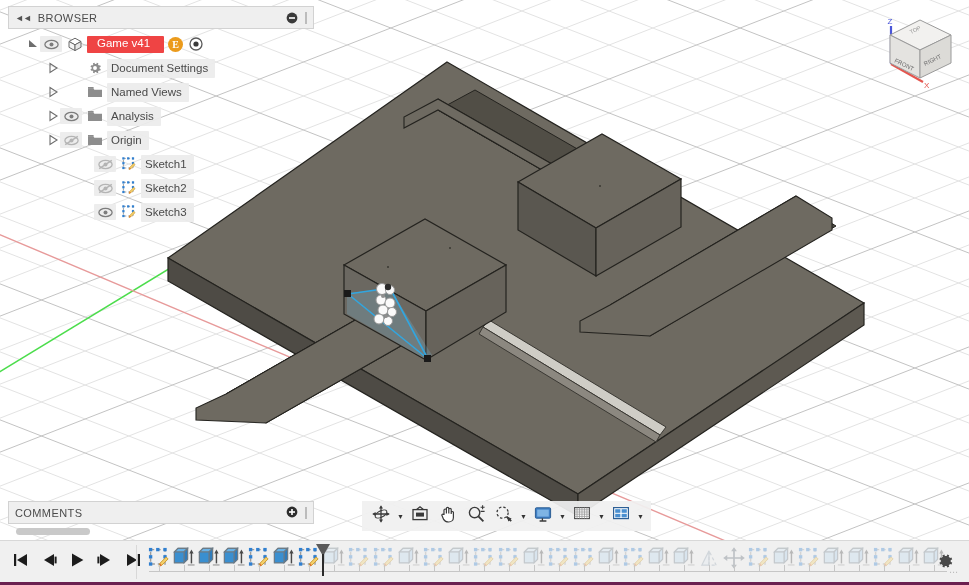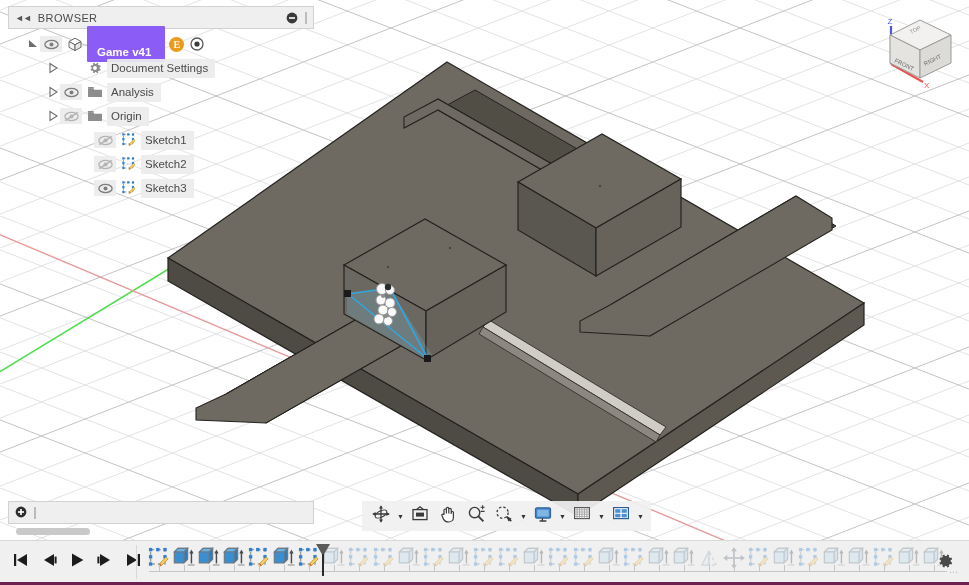--- a/index.html
+++ b/index.html
@@ -41,21 +41,21 @@
     display: flex; align-items: center; height: 24px; white-space: nowrap;
   }
   .twist { width: 14px; height: 14px; flex: 0 0 14px; display:flex; align-items:center; justify-content:center;}
   .eye   { width: 22px; height: 16px; flex: 0 0 22px; display:flex; align-items:center; justify-content:center;
            background: rgba(236,236,236,.92); border-radius:1px; margin-right: 3px;}
   .ficon { width: 19px; height: 16px; flex: 0 0 19px; display:flex; align-items:center; justify-content:center; margin-right:3px;}
   .tlabel {
     background: rgba(236,236,236,.92); padding: 2px 7px 3px 4px; border-radius: 1px;
     color: #4a4a4a; font-size: 11.5px; line-height: 14px;
   }
-  .trow.sel .tlabel { background: #8b5cf6; color: #fff; font-weight: bold; padding: 19px 14px 3px 10px;}
+  .trow.sel .tlabel { background: #ef4444; color: #fff; font-weight: normal; padding: 0 14px 3px 10px;}
   .badge-orange {
     width: 15px; height: 15px; border-radius: 50%; background: #eb9b1c; color: #fff;
     font-size: 10px; font-weight: bold; display:flex; align-items:center; justify-content:center;
     margin-left: 4px; font-family:"Liberation Serif", serif;
   }
   .dot-icon { width:16px;height:16px;margin-left:5px;display:flex;align-items:center;justify-content:center;}
 
   
   .lvl0 { padding-left: 18px; }
   .lvl1 { padding-left: 38px; }
@@ -433,20 +433,35 @@
                 </svg>
               </span>
               <span class="tlabel">Document Settings</span>
             </div>
             <div class="trow lvl1">
               <span class="twist">
                 <svg width="12" height="12" viewBox="0 0 12 12">
                   <polygon points="3,1.5 10,6 3,10.5" fill="none" stroke="#6e6e6e" stroke-width="1.1"></polygon>
                 </svg>
               </span>
+              <span class="eye" style="background: transparent;"></span>
+              <span class="ficon">
+                <svg width="16" height="14" viewBox="0 0 16 14">
+                  <path d="M1 3.2h5.2l1.2 1.6H15V12H1z" fill="#8d8d8d"></path>
+                  <rect x="1" y="2" width="5.6" height="1.6" fill="#8d8d8d"></rect>
+                </svg>
+              </span>
+              <span class="tlabel">Named Views</span>
+            </div>
+            <div class="trow lvl1">
+              <span class="twist">
+                <svg width="12" height="12" viewBox="0 0 12 12">
+                  <polygon points="3,1.5 10,6 3,10.5" fill="none" stroke="#6e6e6e" stroke-width="1.1"></polygon>
+                </svg>
+              </span>
               <span class="eye">
                 <svg width="15" height="11" viewBox="0 0 15 11">
                   <ellipse cx="7.5" cy="5.5" rx="6.6" ry="4.1" fill="none" stroke="#7d7d7d" stroke-width="1.3"></ellipse>
                   <circle cx="7.5" cy="5.5" r="2" fill="#7d7d7d"></circle>
                 </svg>
               </span>
               <span class="ficon">
                 <svg width="16" height="14" viewBox="0 0 16 14">
                   <path d="M1 3.2h5.2l1.2 1.6H15V12H1z" fill="#8d8d8d"></path>
                   <rect x="1" y="2" width="5.6" height="1.6" fill="#8d8d8d"></rect>
@@ -544,20 +559,21 @@
                   <polygon points="10,17 12.4,16 10.8,14.4" fill="#e06a30"></polygon>
                 </svg>
               </span>
               <span class="tlabel">Sketch3</span>
             </div>
           </div>
       </div>
     </div>
 
     <div id="comments">
+      <span class="ph-title">COMMENTS</span>
       <span class="ph-btn">
         <svg width="12" height="12" viewBox="0 0 12 12">
             <circle cx="6" cy="6" r="5.4" fill="#2e2e2e"></circle>
             <rect x="3" y="5.2" width="6" height="1.6" fill="#fff"></rect>
             <rect x="5.2" y="3" width="1.6" height="6" fill="#fff"></rect>
           </svg>
       </span>
       <span class="ph-grip"></span>
     </div>
 

